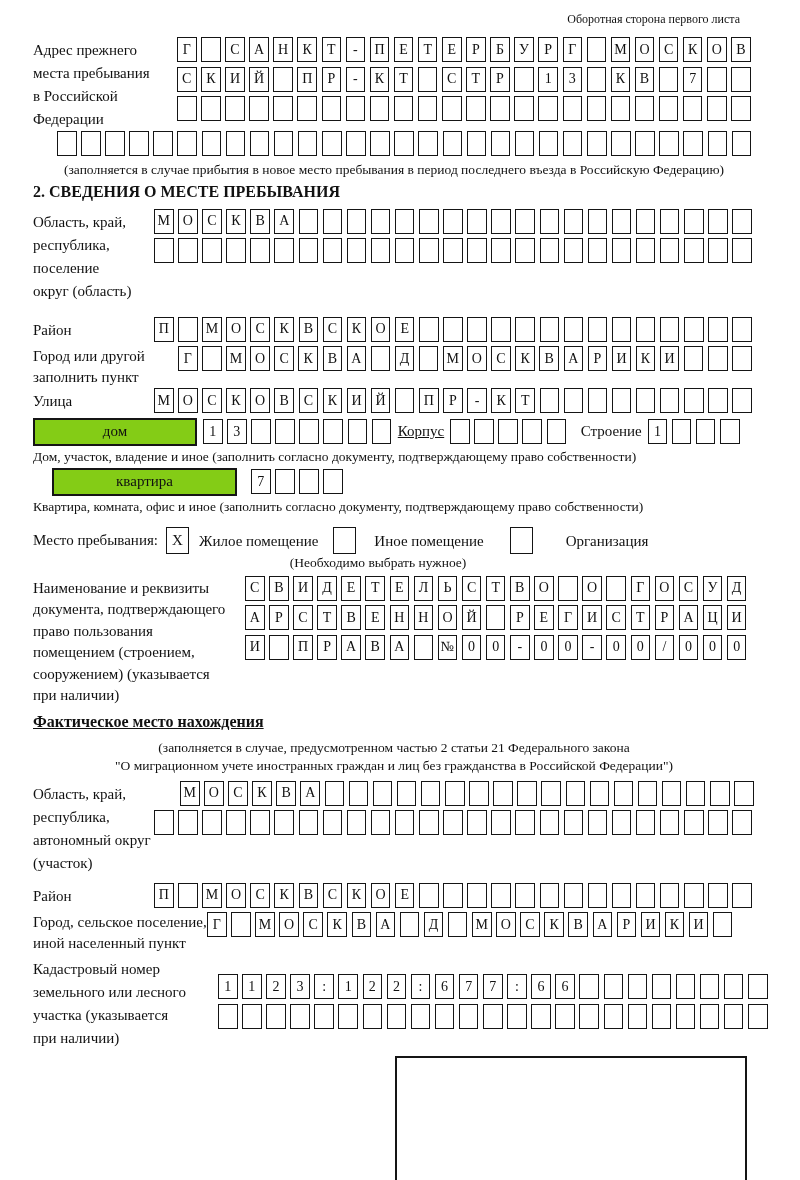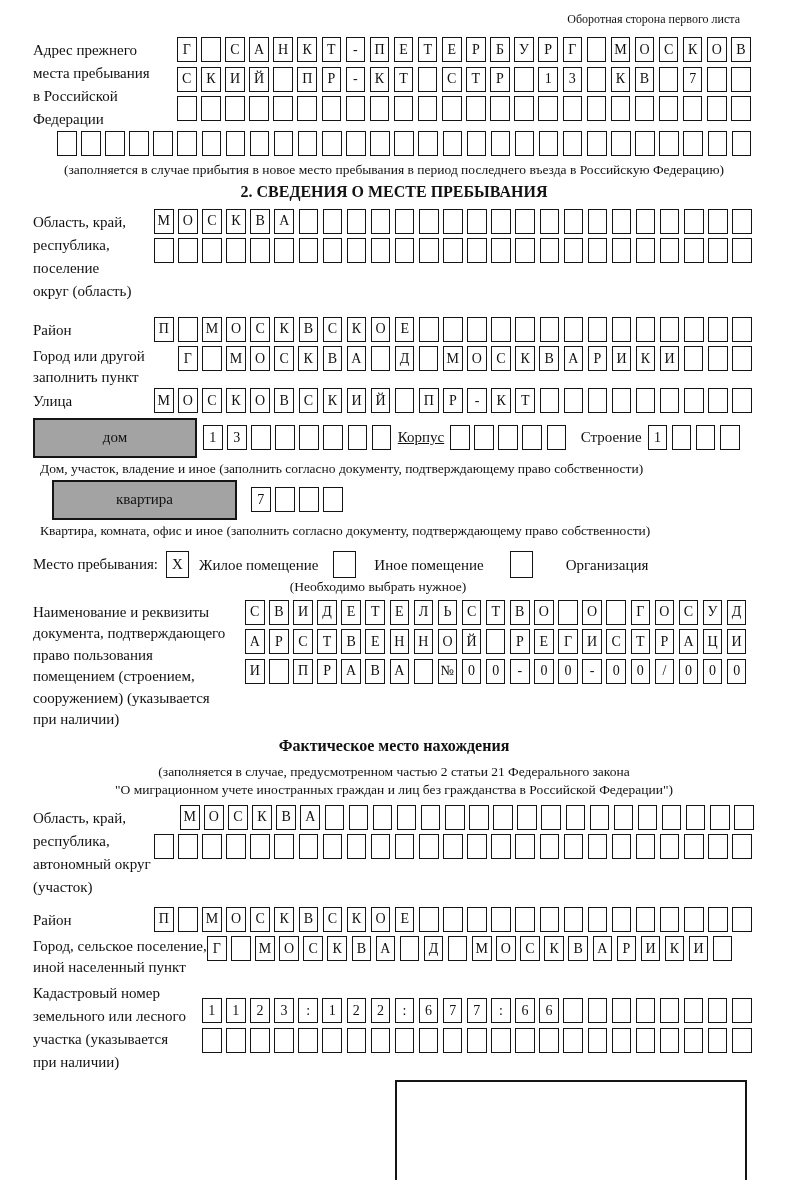--- a/index.html
+++ b/index.html
@@ -8,25 +8,25 @@
   .topline{text-align:right;font-size:12px;padding-right:15px;margin-bottom:10px;}
   .row{display:flex;align-items:flex-start;}
   .cells{display:flex;flex-wrap:nowrap;}
   .cell{box-sizing:border-box;width:19.5px;height:25px;border:1.6px solid #151515;margin-right:4.6px;
         display:inline-flex;align-items:center;justify-content:center;font-size:14px;flex:0 0 auto;background:#fff;}
   .cellrow{margin-bottom:4.5px;}
   .lbl{font-size:15px;line-height:23px;flex:0 0 auto;}
   .lblpad{padding-top:2px;}
   .w144{width:144px;} .w121{width:121px;} .w145{width:145px;} .w212{width:212px;} .w174{width:174px;} .w169{width:169px;}
   .note{font-size:13.5px;text-align:center;line-height:18px;}
-  .hdr{font-weight:bold;font-size:16px;text-align:center;margin:4px 0 8px 0;}
+  .hdr{font-weight:bold;font-size:16px;margin:4px 0 8px 0;}
   .indent24{margin-left:24px;} .indent26{margin-left:26px;}
-  .boxlabel{box-sizing:border-box;border:2px solid #151515;height:40px;display:flex;align-items:center;justify-content:center;
-            font-size:15px;background:#a3a3a3;flex:0 0 auto;}
-  .caption{font-size:13.5px;line-height:17px;margin:2px 0 3px 7px;font-family:Liberation Serif, serif;}
+  .boxlabel{box-sizing:border-box;border:2px solid #151515;height:28px;display:flex;align-items:center;justify-content:center;
+            font-size:15px;background:#84cc16;flex:0 0 auto;}
+  .caption{font-size:13.5px;line-height:17px;margin:2px 0 3px 0;font-family:Liberation Serif, serif;}
   .chk{box-sizing:border-box;width:23px;height:27px;border:1.8px solid #151515;display:inline-flex;align-items:center;
        justify-content:center;font-size:15px;flex:0 0 auto;background:#fff;}
   .stamp-box{box-sizing:border-box;border:2px solid #151515;width:352px;height:176px;margin-left:362px;margin-top:6px;background:#fff;}
   .mb2{margin-bottom:2px;} .mb4{margin-bottom:4px;} .mb6{margin-bottom:6px;} .mb8{margin-bottom:8px;} .mb14{margin-bottom:14px;}
   .opt-label{font-size:15px;padding-top:3px;}
 </style>
 </head>
 <body>
 
 <div class="page">
@@ -443,21 +443,21 @@
           <span class="cell">0</span>
           <span class="cell">0</span>
           <span class="cell">/</span>
           <span class="cell">0</span>
           <span class="cell">0</span>
           <span class="cell">0</span>
         </div>
     </div>
   </div>
 
-  <div class="hdr" style="margin-top:6px;">Фактическое место нахождения</div>
+  <div class="hdr" style="margin-top:6px;text-decoration:underline;">Фактическое место нахождения</div>
   <div class="note">(заполняется в случае, предусмотренном частью 2 статьи 21 Федерального закона</div>
   <div class="note mb6">"О миграционном учете иностранных граждан и лиц без гражданства в Российской Федерации")</div>
 
   <div class="row mb8">
     <div class="lbl lblpad w121">
       <div>Область, край,</div>
       <div>республика,</div>
       <div>автономный округ</div>
       <div>(участок)</div>
     </div>
@@ -573,21 +573,21 @@
         <span class="cell">В</span>
         <span class="cell">А</span>
         <span class="cell">Р</span>
         <span class="cell">И</span>
         <span class="cell">К</span>
         <span class="cell">И</span>
         <span class="cell"></span>
       </div>
   </div>
 
-  <div class="row" style="margin-top:2px;">
+  <div class="row" style="margin-top:2px;gap:16px;">
     <div class="lbl lblpad w169">
       <div>Кадастровый номер</div>
       <div>земельного или лесного</div>
       <div>участка (указывается</div>
       <div>при наличии)</div>
     </div>
     <div style="padding-top:18px;">
       <div class="cells cellrow">
           <span class="cell">1</span>
           <span class="cell">1</span>

